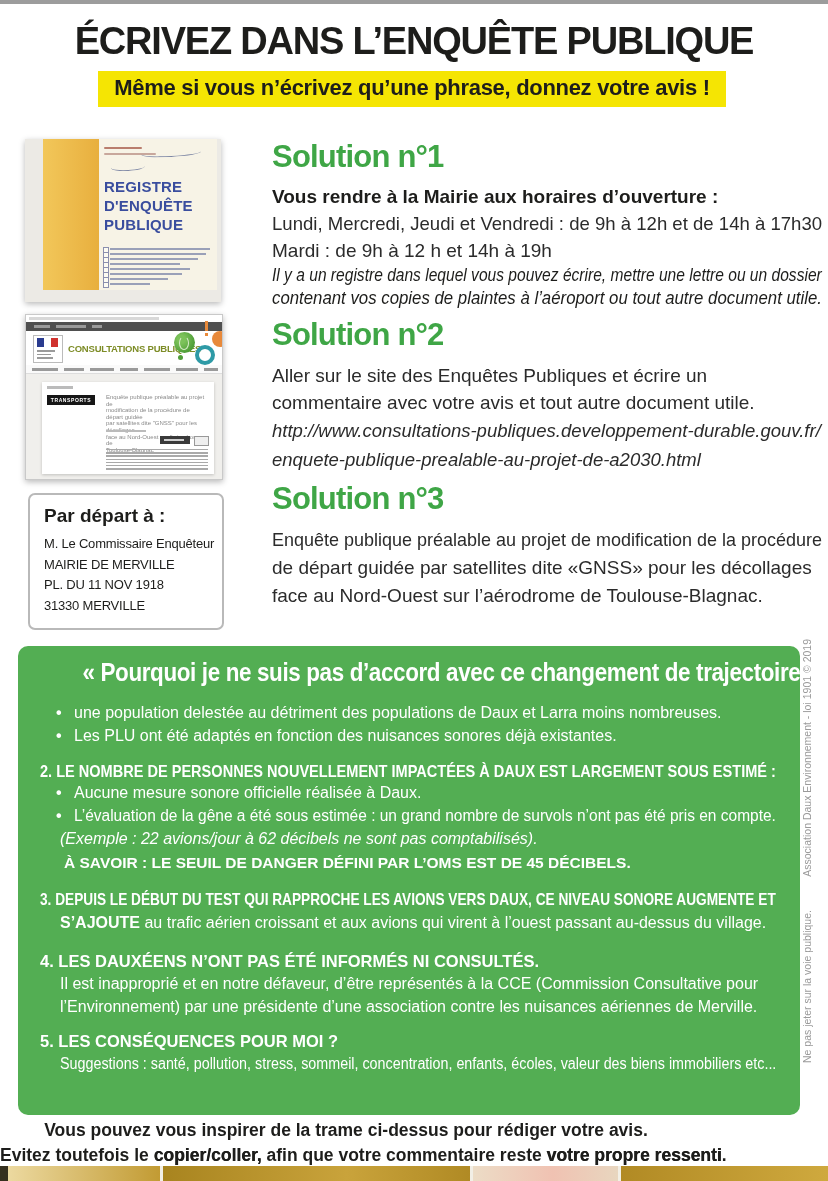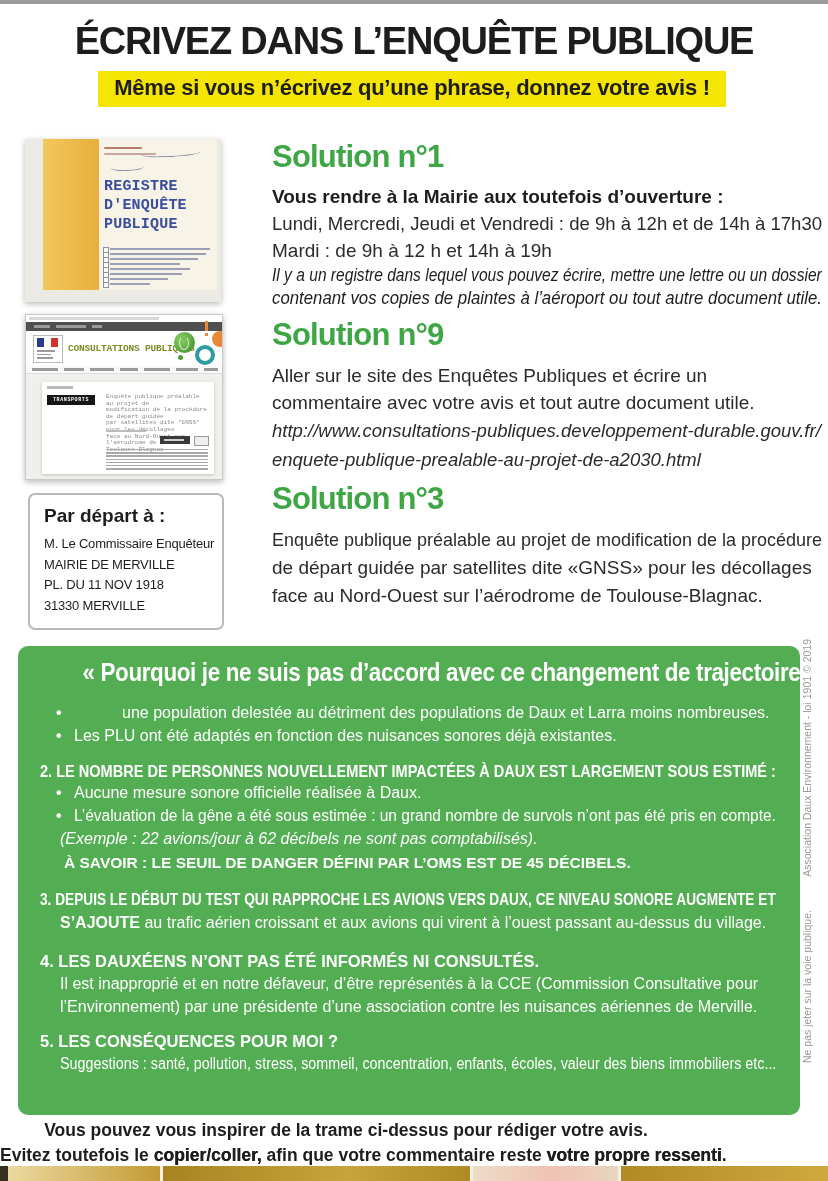--- a/index.html
+++ b/index.html
@@ -11,21 +11,21 @@
   .top-rule{left:0;top:0;width:828px;height:4px;background:#9c9c9c;}
 
   
   .page-title{left:0;top:20px;width:828px;text-align:center;font-size:38px;font-weight:800;
               letter-spacing:-1.2px;color:#1d1d1b;}
   .subtitle-wrap{left:0;top:71px;width:824px;text-align:center;}
   .subtitle{display:inline-block;background:#f5e503;color:#1d1d1b;font-size:22px;font-weight:700;
             letter-spacing:-0.3px;padding:4px 16px 6px;}
 
   
-  .photo{box-shadow:0 2px 6px rgba(0,0,0,.28);font-family:Liberation Mono, monospace;}
+  .photo{box-shadow:0 2px 6px rgba(0,0,0,.28);}
   .register-photo{left:25px;top:139px;width:196px;height:163px;background:#eceae5;overflow:hidden;}
   .reg-cover{position:absolute;left:18px;top:0;width:56px;height:151px;
              background:linear-gradient(90deg,#f2c75a,#e8af3e);}
   .reg-page{position:absolute;left:74px;top:0;width:118px;height:151px;background:#f7f3e6;}
   .reg-redline{position:absolute;height:2px;background:#b97d6d;border-radius:1px;}
   .squiggle{position:absolute;height:7px;border-bottom:1.6px solid #7d86a4;border-radius:60%;
             transform:rotate(-3deg);}
   .reg-title{position:absolute;left:5px;top:38px;color:#3a4d9e;font-weight:700;font-size:15px;
              line-height:19px;letter-spacing:0.2px;}
   .reg-checklist{position:absolute;left:4px;top:108px;width:110px;}
@@ -218,29 +218,29 @@
           <i></i>
         </div>
       <div class="w-btn-light"></div>
       <div class="w-paragraph"></div>
     </div>
   </div>
 </div>
 
 <div class="abs sec sec-1">
   <div class="sol-heading">Solution n°1</div>
-  <div class="lead"><span class="fitline" style="white-space: nowrap;">Vous rendre à la Mairie aux toutefois d’ouverture :</span></div>
+  <div class="lead"><span class="fitline" style="white-space: nowrap;">Vous rendre à la Mairie aux horaires d’ouverture :</span></div>
   <div class="bline"><span class="fitline" style="white-space: nowrap; transform: scaleX(0.976909); transform-origin: 0px 50%;">Lundi, Mercredi, Jeudi et Vendredi : de 9h à 12h et de 14h à 17h30</span></div>
   <div class="bline"><span class="fitline" style="white-space: nowrap;">Mardi : de 9h à 12 h et 14h à 19h</span></div>
   <div class="nline"><span class="fitline" style="white-space: nowrap; transform: scaleX(0.889968); transform-origin: 0px 50%;">Il y a un registre dans lequel vous pouvez écrire, mettre une lettre ou un dossier</span></div>
   <div class="nline"><span class="fitline" style="white-space: nowrap; transform: scaleX(0.95986); transform-origin: 0px 50%;">contenant vos copies de plaintes à l’aéroport ou tout autre document utile.</span></div>
 </div>
 
 <div class="abs sec sec-2">
-  <div class="sol-heading">Solution n°9</div>
+  <div class="sol-heading">Solution n°2</div>
   <div class="bline"><span class="fitline" style="white-space: nowrap;">Aller sur le site des Enquêtes Publiques et écrire un</span></div>
   <div class="bline"><span class="fitline" style="white-space: nowrap;">commentaire avec votre avis et tout autre document utile.</span></div>
   <div class="uline"><span class="fitline" style="white-space: nowrap;">http://www.consultations-publiques.developpement-durable.gouv.fr/</span></div>
   <div class="uline"><span class="fitline" style="white-space: nowrap;">enquete-publique-prealable-au-projet-de-a2030.html</span></div>
 </div>
 
 <div class="abs sec sec-3">
   <div class="sol-heading">Solution n°3</div>
   <div class="bline" style="line-height:28px;"><span class="fitline" style="white-space: nowrap; transform: scaleX(0.946644); transform-origin: 0px 50%;">Enquête publique préalable au projet de modification de la procédure</span></div>
   <div class="bline" style="line-height:28px;"><span class="fitline" style="white-space: nowrap;">de départ guidée par satellites dite «GNSS» pour les décollages</span></div>
@@ -252,21 +252,21 @@
   <div class="mail-line">M. Le Commissaire Enquêteur</div>
   <div class="mail-line">MAIRIE DE MERVILLE</div>
   <div class="mail-line">PL. DU 11 NOV 1918</div>
   <div class="mail-line">31330 MERVILLE</div>
 </div>
 
 <div class="abs green-box">
   <div style="text-align:center;"><span class="gb-title fitline fit-center" style="white-space: nowrap; transform: scaleX(0.896468); transform-origin: 50% 50%;">« Pourquoi je ne suis pas d’accord avec ce changement de trajectoire.»</span></div>
 
   <div class="gb-point">
-    <div class="gb-line bullet"><span class="fitline" style="white-space: nowrap; margin-left: 48px;">une population delestée au détriment des populations de Daux et Larra moins nombreuses.</span></div>
+    <div class="gb-line bullet"><span class="fitline" style="white-space: nowrap;">une population delestée au détriment des populations de Daux et Larra moins nombreuses.</span></div>
     <div class="gb-line bullet"><span class="fitline" style="white-space: nowrap;">Les PLU ont été adaptés en fonction des nuisances sonores déjà existantes.</span></div>
   </div>
 
   <div class="gb-point">
     <div><span class="gb-h fitline" style="white-space: nowrap; transform: scaleX(0.881437); transform-origin: 0px 50%;">2. LE NOMBRE DE PERSONNES NOUVELLEMENT IMPACTÉES À DAUX EST LARGEMENT SOUS ESTIMÉ :</span></div>
     <div class="gb-line bullet"><span class="fitline" style="white-space: nowrap;">Aucune mesure sonore officielle réalisée à Daux.</span></div>
     <div class="gb-line bullet"><span class="fitline" style="white-space: nowrap; transform: scaleX(0.968276); transform-origin: 0px 50%;">L’évaluation de la gêne a été sous estimée : un grand nombre de survols n’ont pas été pris en compte.</span></div>
     <div class="gb-example indent20"><span class="fitline" style="white-space: nowrap;">(Exemple : 22 avions/jour à 62 décibels ne sont pas comptabilisés).</span></div>
     <div class="gb-warning indent24"><span class="fitline" style="white-space: nowrap;">À SAVOIR : LE SEUIL DE DANGER DÉFINI PAR L’OMS EST DE 45 DÉCIBELS.</span></div>
   </div>

